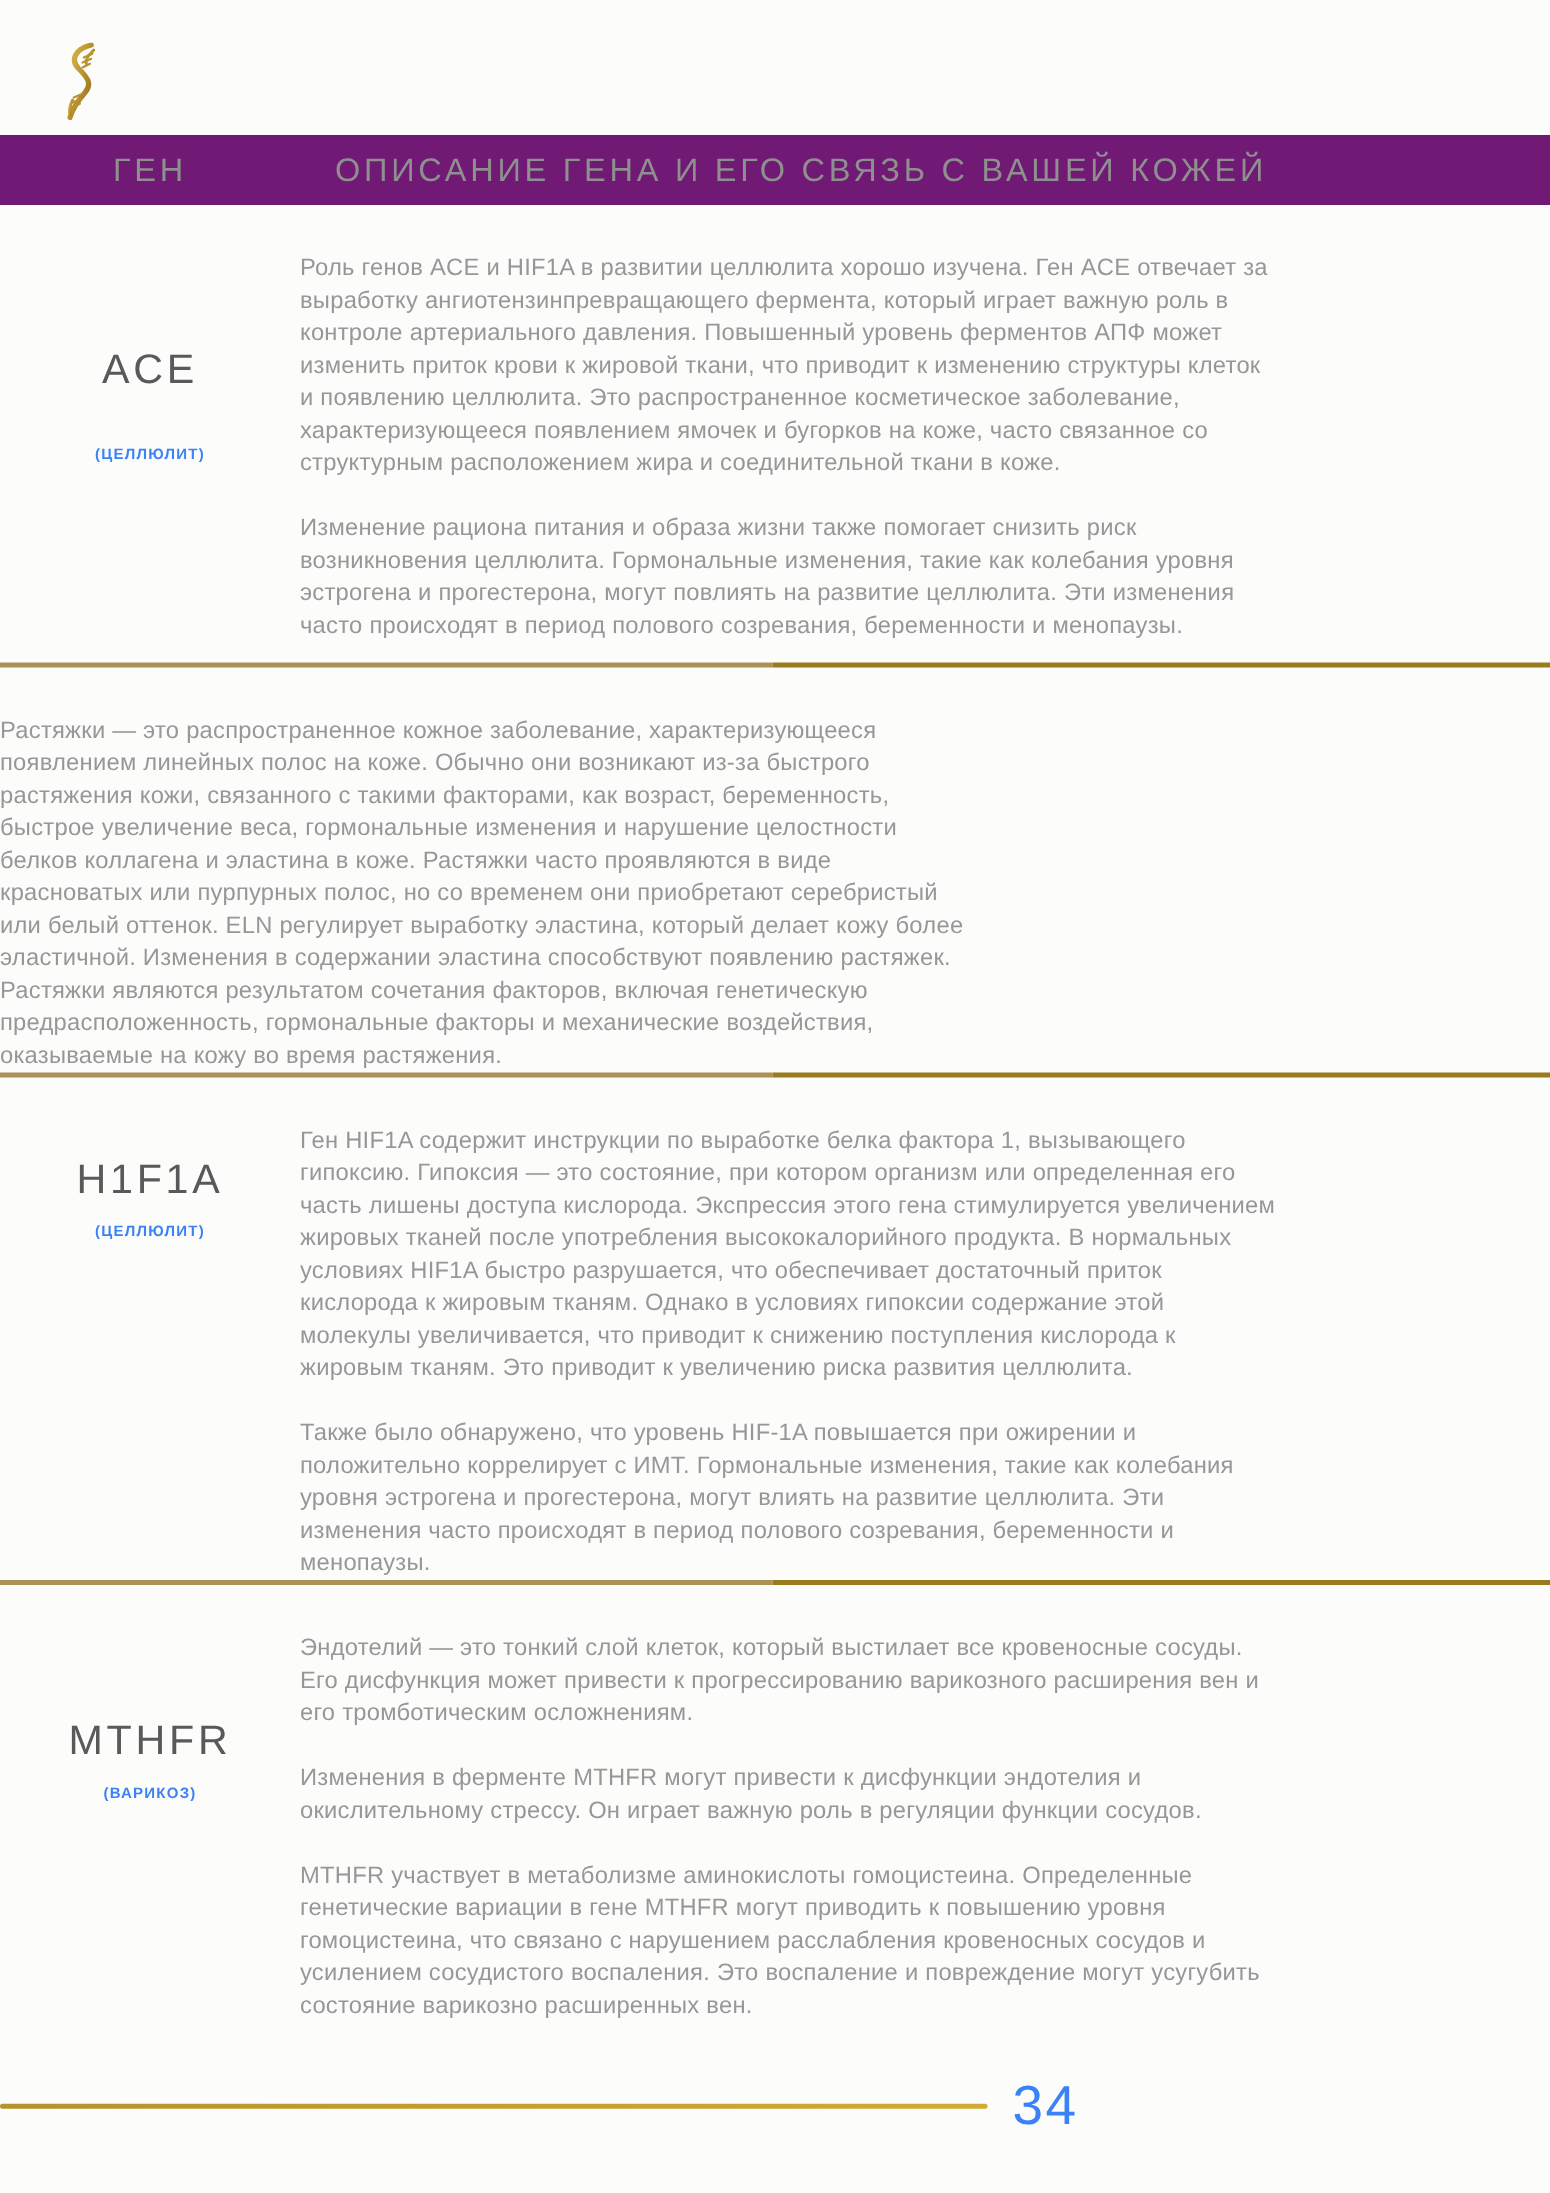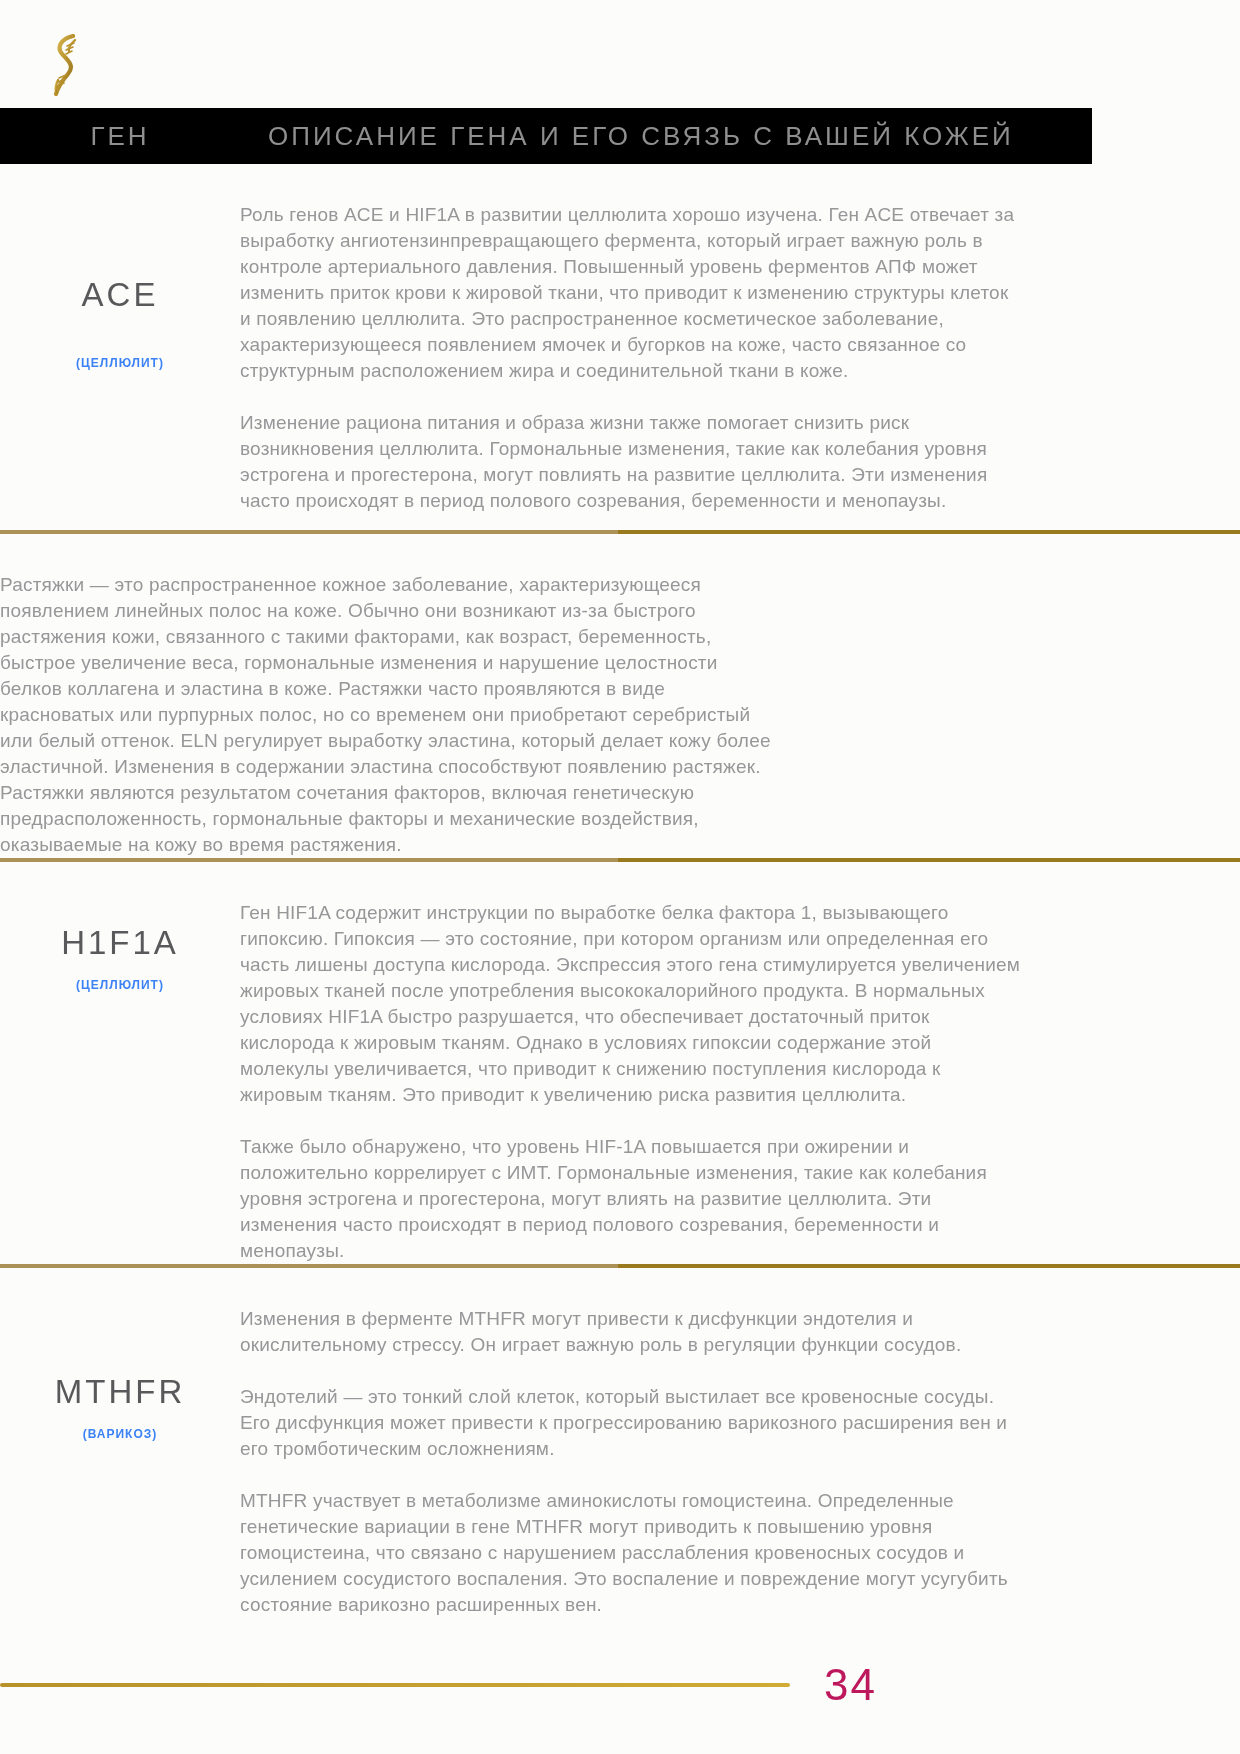--- a/index.html
+++ b/index.html
@@ -7,22 +7,22 @@
     width:1240px;height:1754px;
     background:#fcfcfa;
     font-family:"Liberation Sans", sans-serif;
     position:relative;
     overflow:hidden;
   }
   .logo{
     position:absolute;top:34px;left:44px;width:44px;height:62px;
   }
   .table-header{
-    position:absolute;top:108px;left:0;width:1092px;height:56px;
-    background:#000000;
+    position:absolute;top:108px;left:0;width:1240px;height:56px;
+    background:#701a75;
     display:flex;align-items:center;
   }
   .hdr-gene{
     width:240px;text-align:center;
     font-size:26px;font-weight:300;color:#8f8f8f;letter-spacing:3px;
   }
   .hdr-desc{
     padding-left:28px;
     font-size:26px;font-weight:300;color:#8f8f8f;letter-spacing:3px;text-align:center;
   }
@@ -67,22 +67,22 @@
   .footer{
     position:absolute;top:1650px;left:0;width:1240px;height:70px;
     display:flex;align-items:center;
   }
   .footer-line{
     width:790px;height:4px;
     background:linear-gradient(90deg,#b7922a,#d1ab33);
     border-radius:2px;
   }
   .page-num{
-    margin-left:34px;
-    font-size:44px;font-weight:300;color:#be185d;letter-spacing:2px;
+    margin-left:20px;
+    font-size:44px;font-weight:300;color:#3b82f6;letter-spacing:2px;
   }
 </style>
 </head>
 <body>
 
 <div class="logo">
   <svg width="44" height="62" viewBox="0 0 44 62" xmlns="http://www.w3.org/2000/svg">
     <defs>
       <linearGradient id="gold" x1="0" y1="0" x2="1" y2="1">
         <stop offset="0" stop-color="#d9b952"></stop>
@@ -153,22 +153,22 @@
     <span class="seg-l"></span>
     <span class="seg-r"></span>
   </div>
 
   <section class="gene-row row-mthfr">
     <div class="gene-cell">
       <div class="gene-name">MTHFR</div>
       <div class="gene-cond">(ВАРИКОЗ)</div>
     </div>
     <div class="desc-cell">
+      <p>Эндотелий — это тонкий слой клеток, который выстилает все кровеносные сосуды. Его дисфункция может привести к прогрессированию варикозного расширения вен и его тромботическим осложнениям.</p>
       <p>Изменения в ферменте MTHFR могут привести к дисфункции эндотелия и окислительному стрессу. Он играет важную роль в регуляции функции сосудов.</p>
-      <p>Эндотелий — это тонкий слой клеток, который выстилает все кровеносные сосуды. Его дисфункция может привести к прогрессированию варикозного расширения вен и его тромботическим осложнениям.</p>
       <p>MTHFR участвует в метаболизме аминокислоты гомоцистеина. Определенные генетические вариации в гене MTHFR могут приводить к повышению уровня гомоцистеина, что связано с нарушением расслабления кровеносных сосудов и усилением сосудистого воспаления. Это воспаление и повреждение могут усугубить состояние варикозно расширенных вен.</p>
     </div>
   </section>
 
 </div>
 
 <div class="footer">
   <span class="footer-line"></span>
   <span class="page-num">34</span>
 </div>

